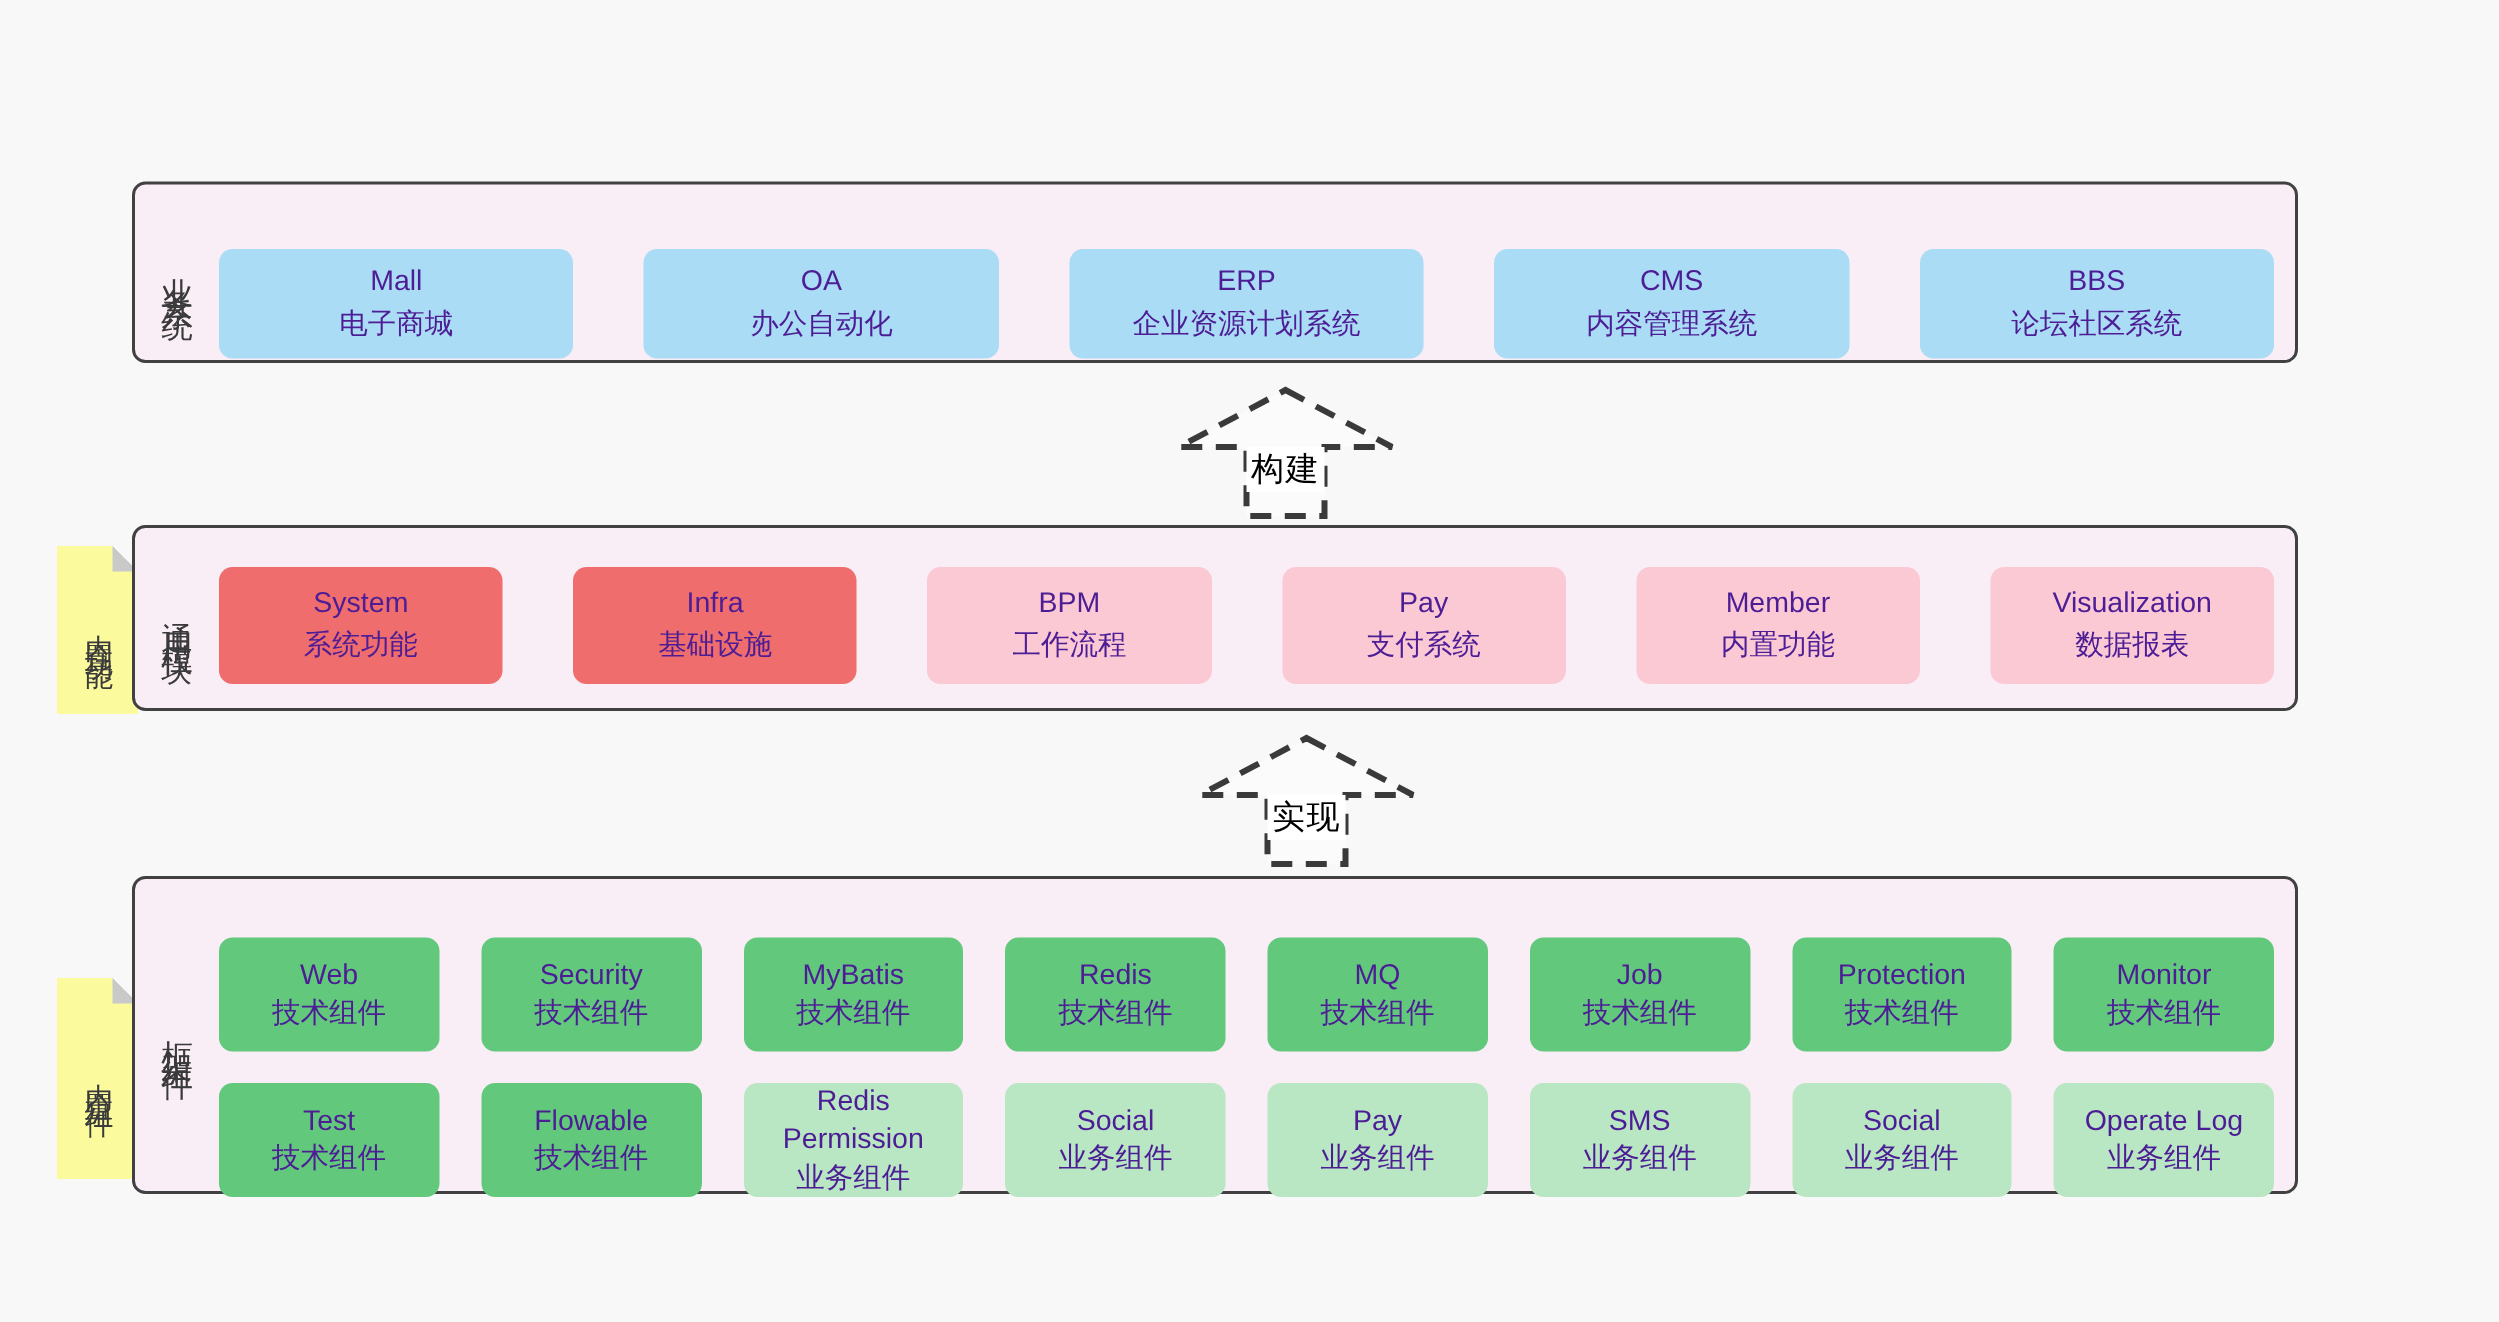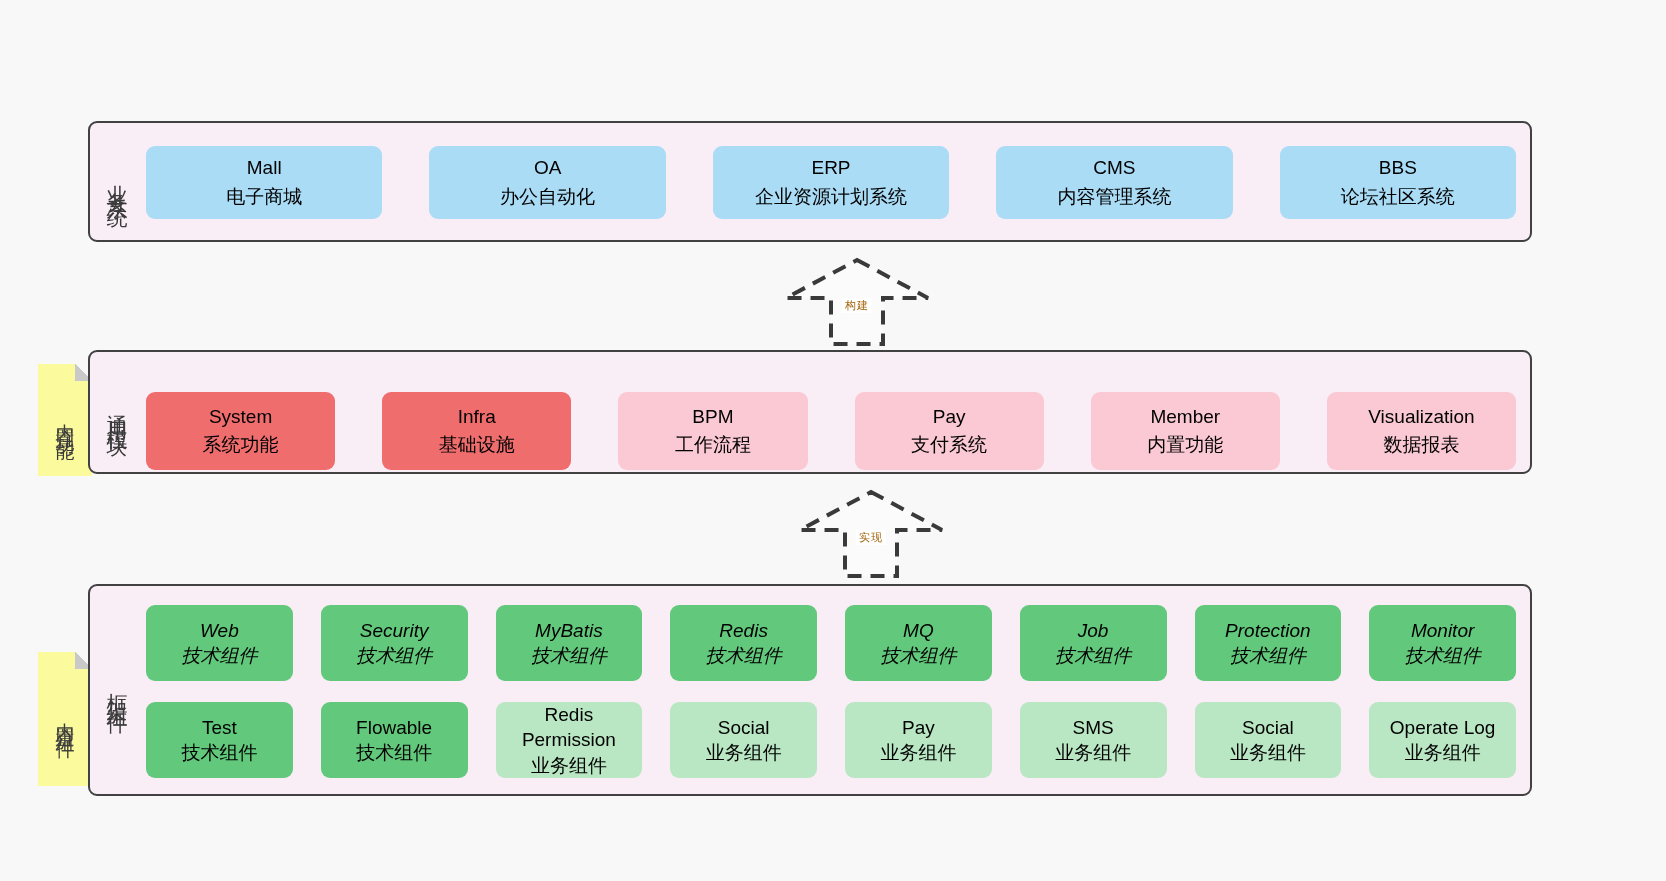--- a/index.html
+++ b/index.html
@@ -22,30 +22,30 @@
 
   .layer-label{
     position:absolute;left:13px;top:50%;transform:translateY(-50%);
     writing-mode:vertical-rl;text-orientation:upright;
     font-size:21px;letter-spacing:7px;color:#3a3a3a;white-space:nowrap;
   }
 
   
   .boxes{position:absolute;left:56px;right:14px;display:flex;gap:47px;}
   .layer1 .boxes{top:23px;}
-  .layer2 .boxes{top:40px;}
+  .layer2 .boxes{top:6px;}
   .layer3 .boxes{gap:28px;}
-  .layer3 .row1{top:19px;font-style:italic;}
+  .layer3 .row1{top:19px;}
   .layer3 .row2{top:116px;}
 
   .box{
     flex:1;height:73px;border-radius:9px;
     display:flex;flex-direction:column;justify-content:center;align-items:center;
     text-align:center;font-size:19px;line-height:1.48;
-    padding:2px 8px;box-sizing:border-box;color:#000000;
+    padding:2px 8px;box-sizing:border-box;color:#4c1d95;margin-top:20px;
   }
   .layer2 .box{height:78px;}
   .layer3 .box{height:76px;line-height:1.33;}
 
   .blue{background:#aadcf6;}
   .red{background:#f06d6e;}
   .pink{background:#fbc9d4;}
   .green{background:#62c97c;}
   .light-green{background:#b9e7c3;}
 
@@ -63,22 +63,22 @@
     font-size:19px;letter-spacing:6px;color:#3a3a3a;white-space:nowrap;
   }
 
   
   .arrow{position:absolute;width:150px;height:92px;z-index:2;}
   .arrow1{left:782px;top:256px;}
   .arrow2{left:796px;top:488px;}
   .arrow svg{display:block;}
   .arrow-label{
     position:absolute;left:50%;top:42px;transform:translateX(-50%);
-    background:#ffffff;padding:0 3px;font-size:11px;letter-spacing:1px;
-    color:#a16207;white-space:nowrap;
+    background:#ffffff;padding:0 3px;font-size:22px;letter-spacing:1px;
+    color:#000000;white-space:nowrap;
   }
 </style>
 </head>
 <body>
 
 <div class="canvas">
 
   <div class="note note-mid">
     <div class="note-fold"></div>
     <div class="note-text">内置功能</div>

